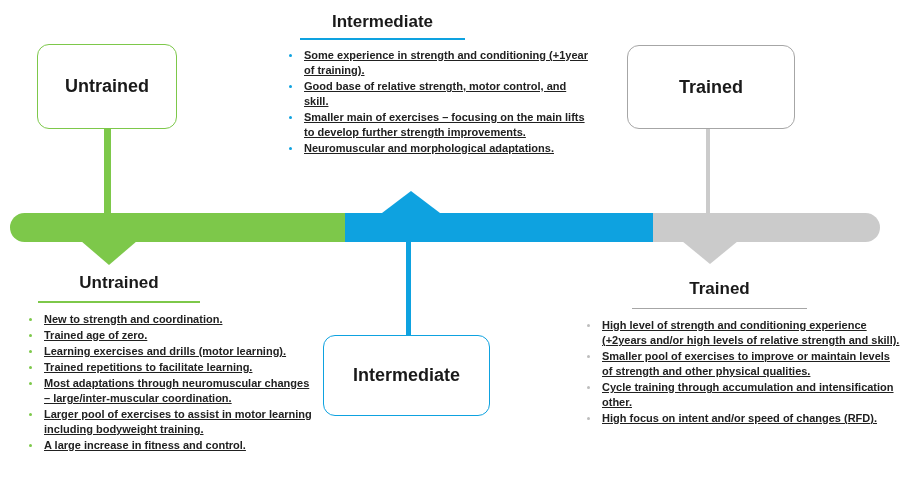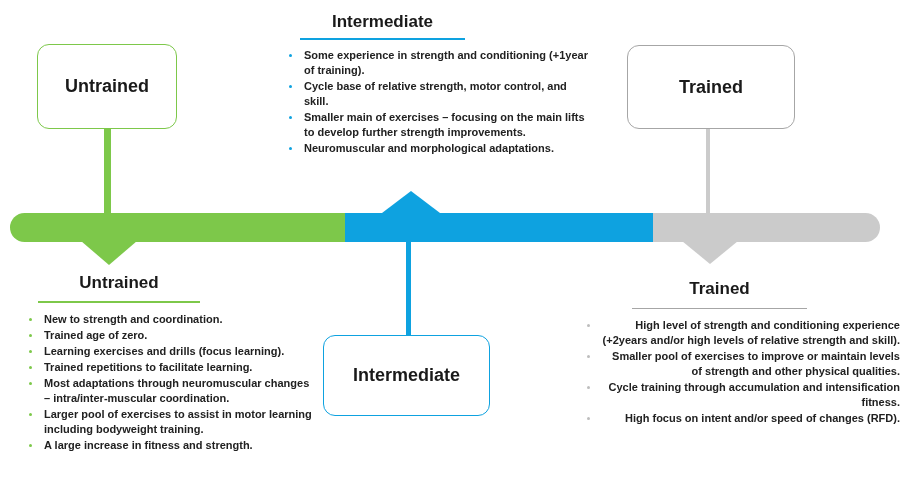--- a/index.html
+++ b/index.html
@@ -89,22 +89,22 @@
 
   ul.bullets {
     margin: 9px 0 0 0;
     font-size: 11px;
     font-weight: bold;
     line-height: 15px;
     list-style: disc outside;
   }
   .sec-mid ul.bullets   { margin-top: 8px; padding-left: 19px; }
   .sec-left ul.bullets  { padding-left: 24px; }
-  .sec-right ul.bullets { padding-left: 30px; text-align: right; }
-  ul.bullets li { margin-bottom: 1px; padding-left: 2px; }
+  .sec-right ul.bullets { padding-left: 30px; }
+  ul.bullets li { margin-bottom: 1px; padding-left: 2px; text-decoration: underline; }
   .sec-mid ul.bullets li::marker   { color: var(--c-blue);  font-size: 10px; }
   .sec-left ul.bullets li::marker  { color: var(--c-green); font-size: 10px; }
   .sec-right ul.bullets li::marker { color: var(--c-gray-bullet); font-size: 10px; }
 </style>
 </head>
 <body>
 
 <div class="canvas">
 
   <div class="bar">
@@ -130,46 +130,46 @@
   <div class="callout box-intermediate">
     <span>Intermediate</span>
   </div>
 
   <div class="section sec-mid">
     <div class="heading-wrap">
       <span>Intermediate</span>
     </div>
     <ul class="bullets">
         <li>Some experience in strength and conditioning (+1year of training).</li>
-        <li>Cycle base of relative strength, motor control, and skill.</li>
+        <li>Good base of relative strength, motor control, and skill.</li>
         <li>Smaller main of exercises – focusing on the main lifts to develop further strength improvements.</li>
         <li>Neuromuscular and morphological adaptations.</li>
       </ul>
   </div>
 
   <div class="section sec-left">
     <div class="heading-wrap">
       <span>Untrained</span>
     </div>
     <ul class="bullets">
         <li>New to strength and coordination.</li>
         <li>Trained age of zero.</li>
-        <li>Learning exercises and drills (focus learning).</li>
+        <li>Learning exercises and drills (motor learning).</li>
         <li>Trained repetitions to facilitate learning.</li>
-        <li>Most adaptations through neuromuscular changes – intra/inter-muscular coordination.</li>
+        <li>Most adaptations through neuromuscular changes – large/inter-muscular coordination.</li>
         <li>Larger pool of exercises to assist in motor learning including bodyweight training.</li>
-        <li>A large increase in fitness and strength.</li>
+        <li>A large increase in fitness and control.</li>
       </ul>
   </div>
 
   <div class="section sec-right">
     <div class="heading-wrap">
       <span>Trained</span>
     </div>
     <ul class="bullets">
         <li>High level of strength and conditioning experience (+2years and/or high levels of relative strength and skill).</li>
         <li>Smaller pool of exercises to improve or maintain levels of strength and other physical qualities.</li>
-        <li>Cycle training through accumulation and intensification fitness.</li>
+        <li>Cycle training through accumulation and intensification other.</li>
         <li>High focus on intent and/or speed of changes (RFD).</li>
       </ul>
   </div>
 
 </div>
 
 </body></html>

